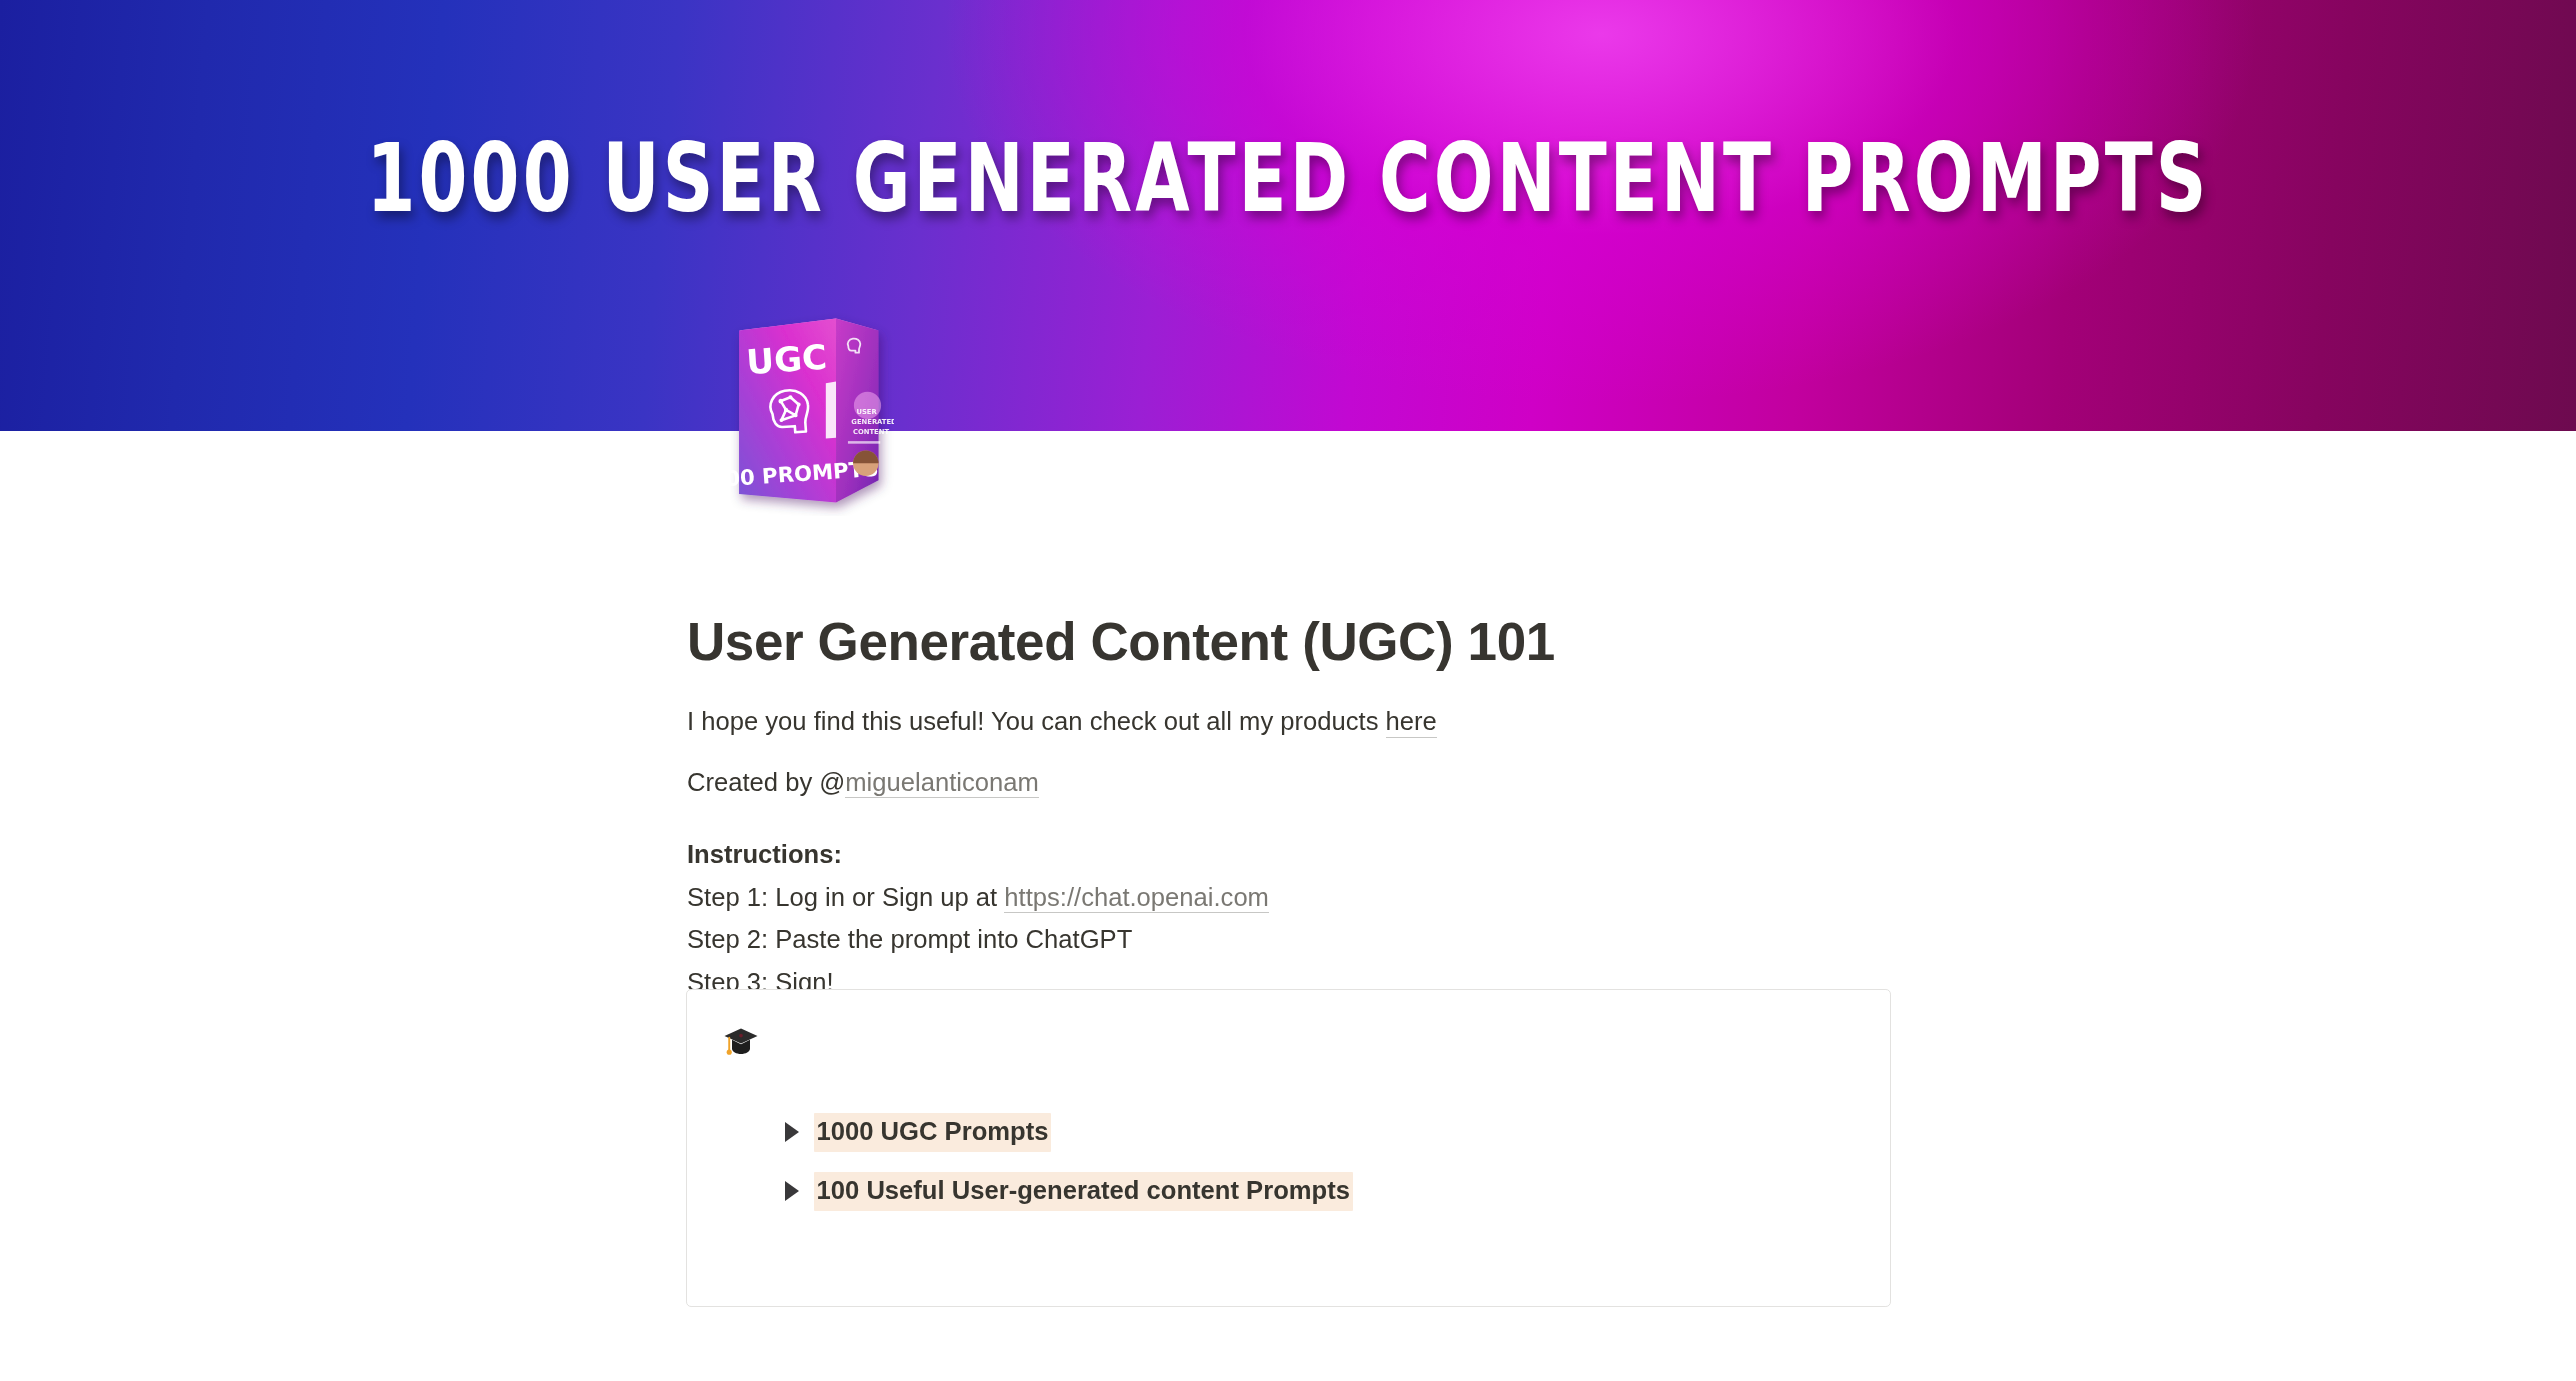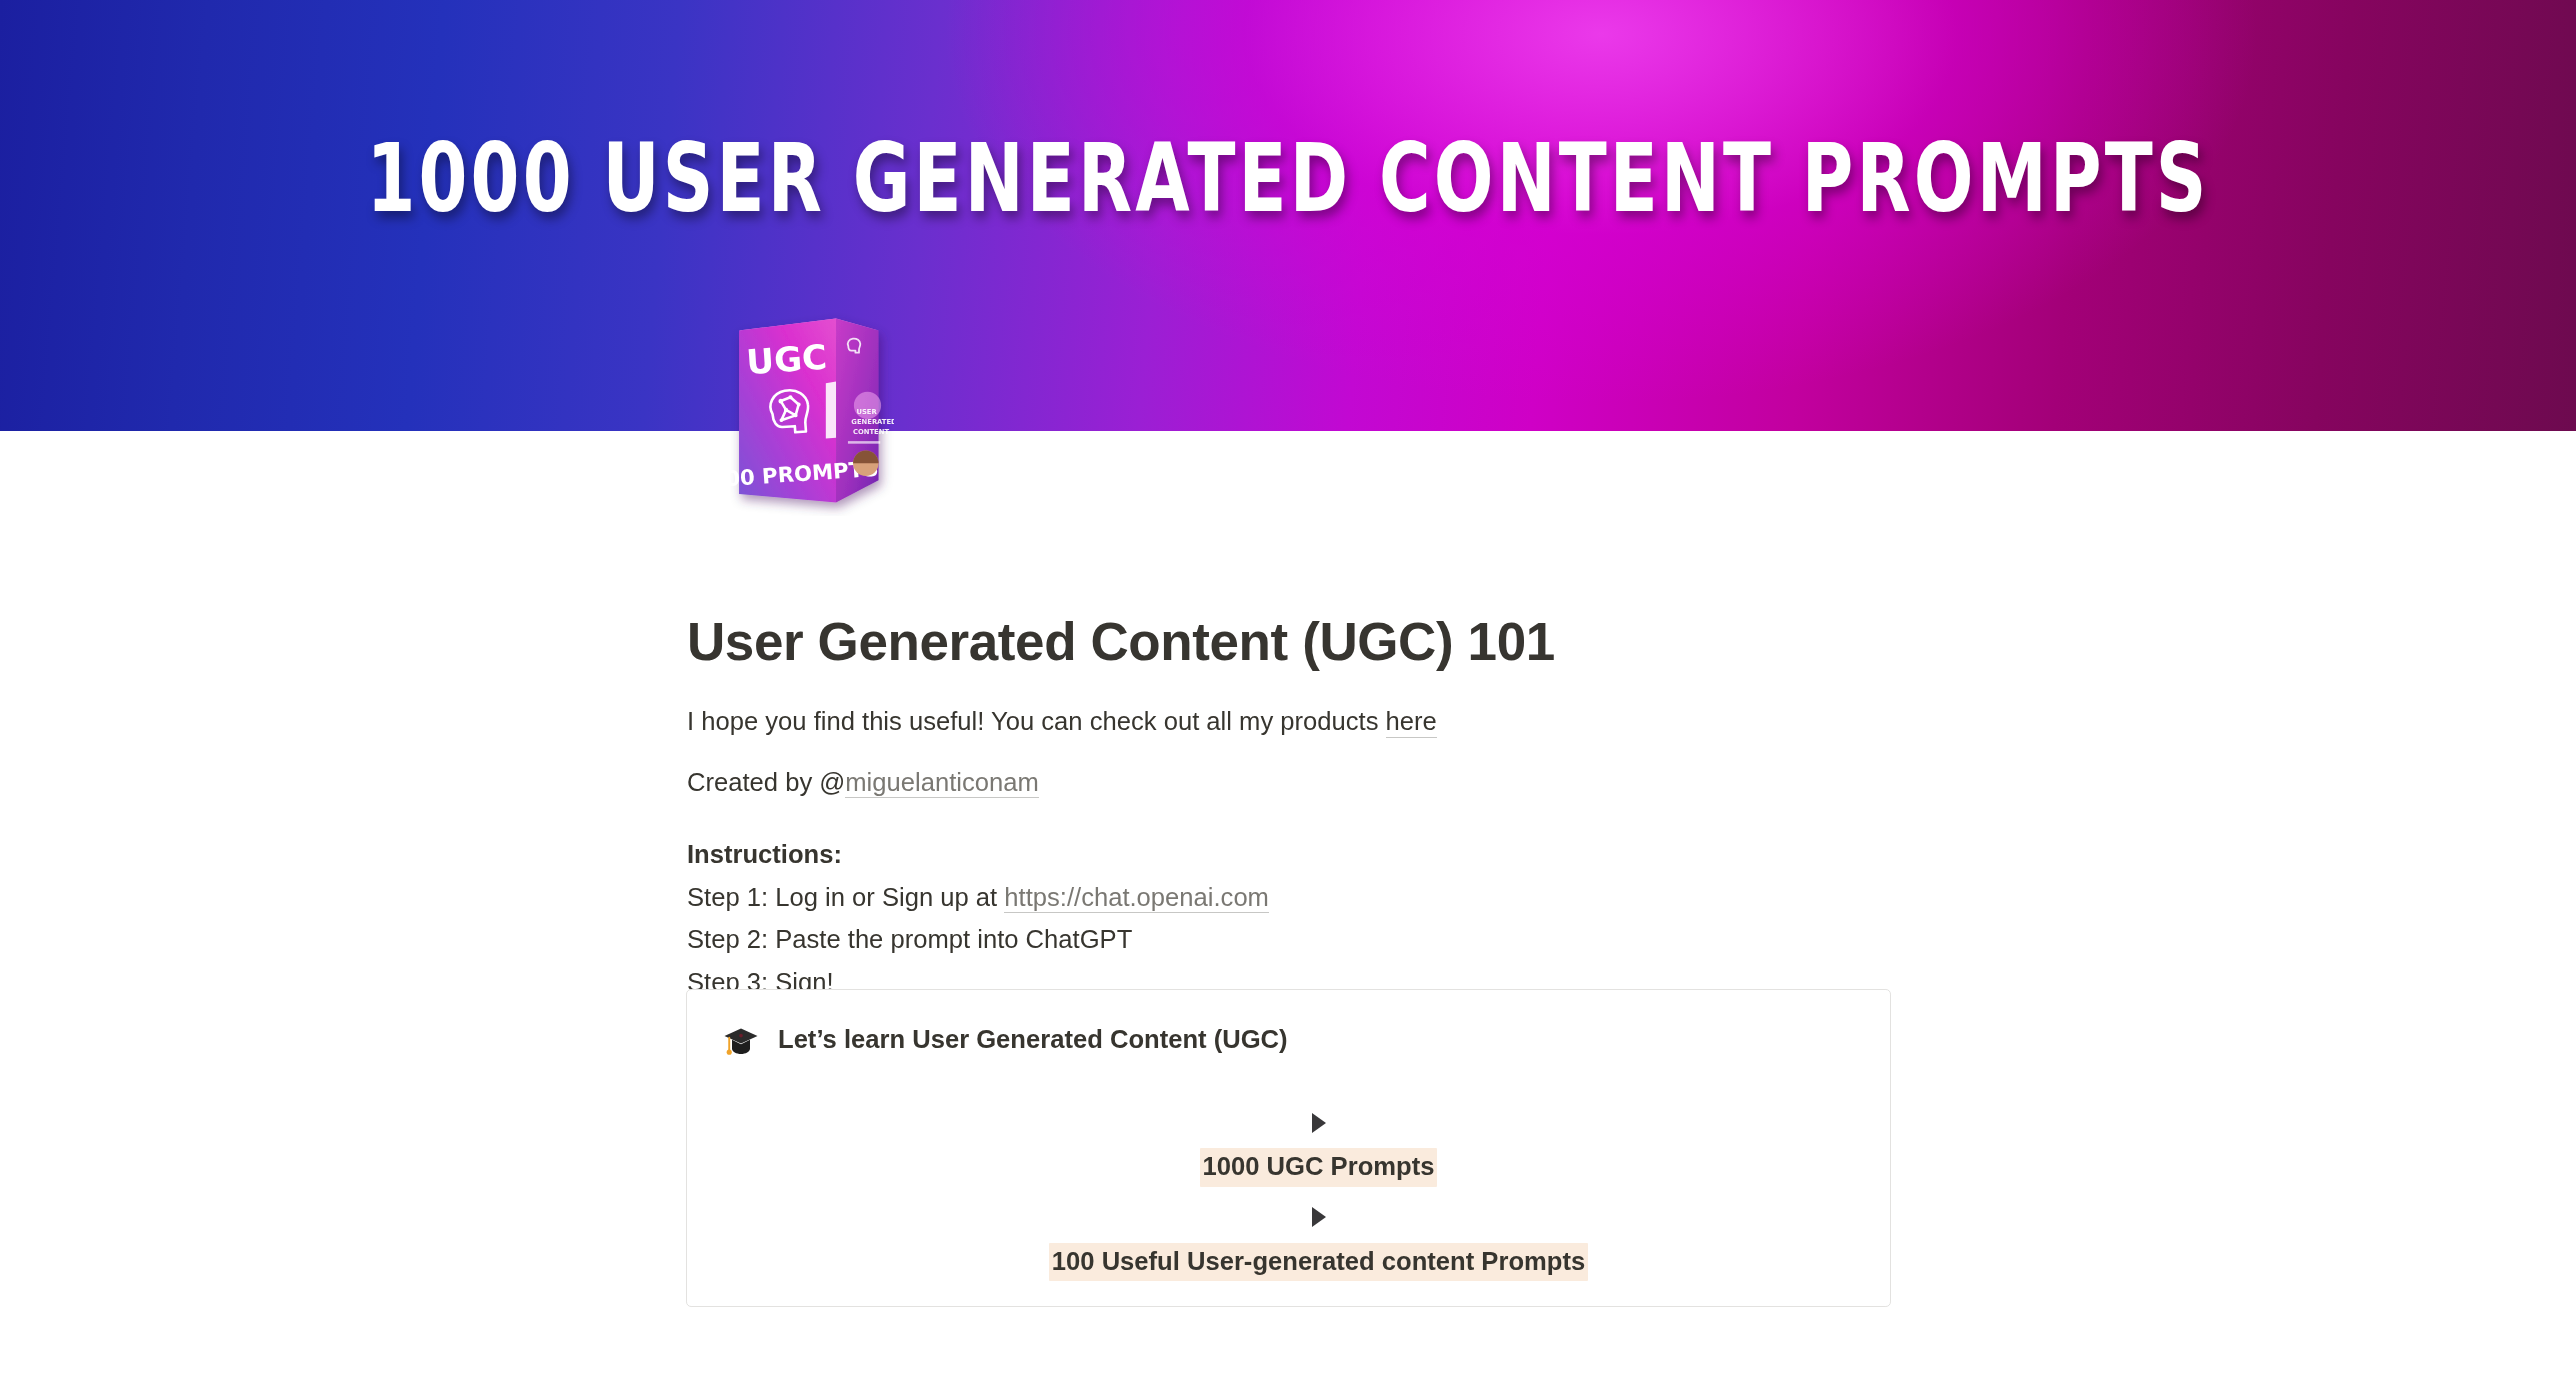--- a/index.html
+++ b/index.html
@@ -149,21 +149,20 @@
   }
 
   .toggle-list { margin-top: 53px; padding-left: 60px; }
 
   .toggle-row {
     display: flex;
     align-items: center;
     gap: 15.3px;
     margin-bottom: 20.4px;
     cursor: pointer;
-    flex-direction: column;
   }
   .toggle-row:last-child { margin-bottom: 0; }
 
   .tri {
     width: 0; height: 0;
     flex: 0 0 auto;
     border-top: 10.2px solid transparent;
     border-bottom: 10.2px solid transparent;
     border-left: 14.5px solid #39383a;
     margin-left: 1.7px;
@@ -280,21 +279,20 @@
     <div class="callout-head">
       <span class="cap-icon">
         <svg viewBox="0 0 48 48" xmlns="http://www.w3.org/2000/svg">
           <polygon points="24,6 46,16 24,26 2,16" fill="#2b2b2b"></polygon>
           <path d="M12,21 L12,33 C12,37 18,40 24,40 C30,40 36,37 36,33 L36,21 L24,27 Z" fill="#1e1e1e"></path>
           <rect x="7" y="17" width="2.6" height="19" rx="1.3" fill="#f0a32a"></rect>
           <circle cx="8.3" cy="37.5" r="3.4" fill="#f0a32a"></circle>
           <circle cx="24" cy="15.5" r="2.4" fill="#6b1d2a"></circle>
         </svg>
       </span>
-      <div class="callout-title">Let’s learn User Generated Content (UGC)</div>
     </div>
 
     <div class="toggle-list">
 
       <div class="toggle-row">
         <span class="tri"></span>
         <span class="toggle-label">1000 UGC Prompts</span>
       </div>
 
       <div class="toggle-row">

